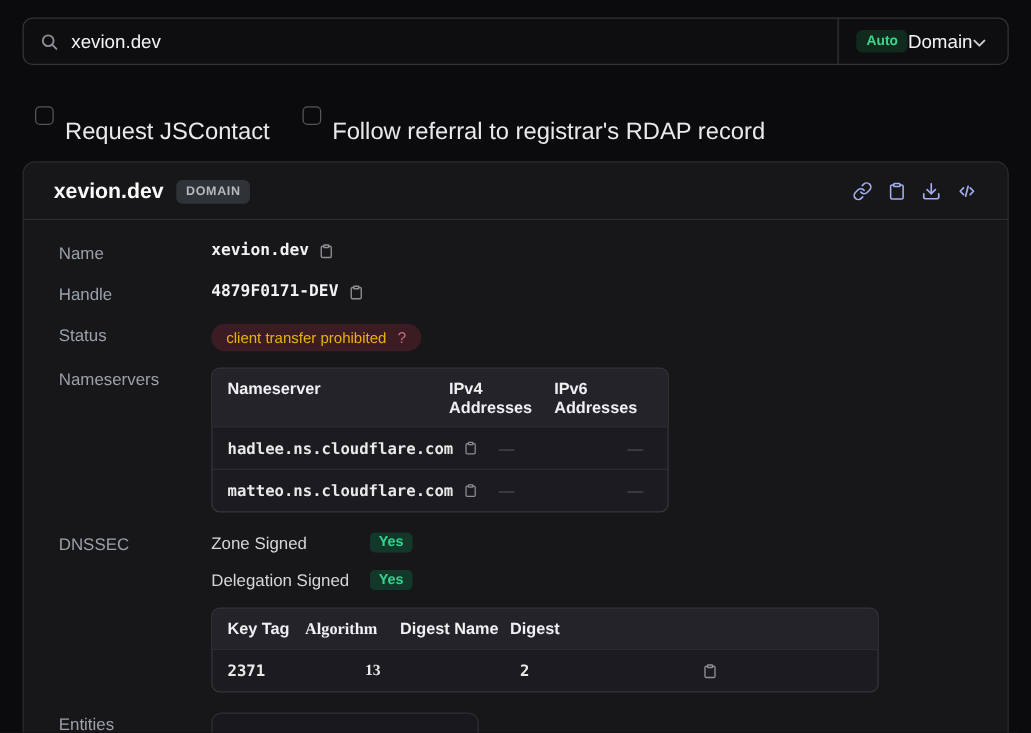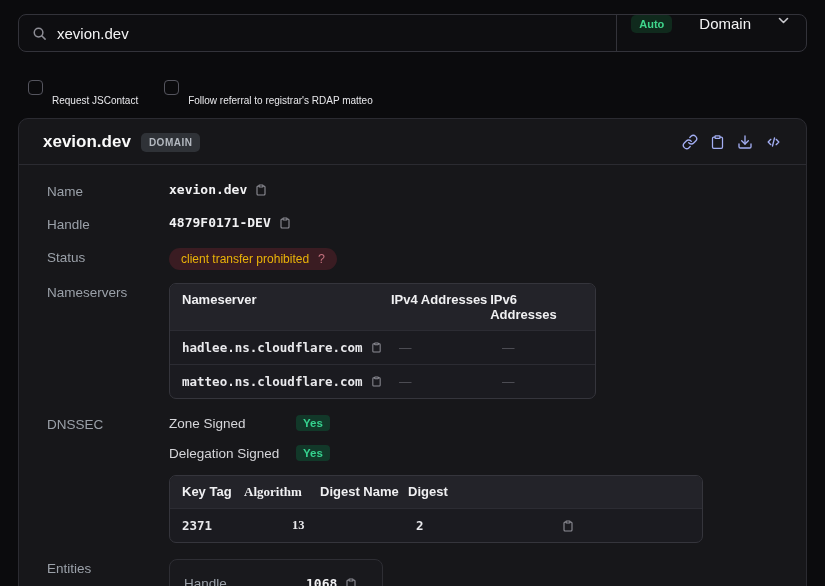--- a/index.html
+++ b/index.html
@@ -7,32 +7,32 @@
   body { background:#0b0b0d; font-family:"Liberation Sans",sans-serif; -webkit-font-smoothing:antialiased; }
   .icon svg { display:block; }
 
   
   .search-bar { display:flex; align-items:stretch; margin:14px 18px 0 18px; height:38px;
     border:1px solid #33333a; border-radius:8px; background:#0e0e11; }
   .search-left { flex:1; display:flex; align-items:center; padding:0 13px; gap:10px; }
   .search-icon { color:#8d8d95; }
   .search-input { flex:1; background:transparent; border:none; outline:none; color:#f4f4f5;
     font-size:15px; font-family:"Liberation Sans",sans-serif; }
-  .type-selector { display:flex; align-items:flex-start; gap:27px; padding:0 17px 0 14px;
+  .type-selector { display:flex; align-items:center; gap:0; padding:0 17px 0 14px;
     border-left:1px solid #33333a; cursor:pointer; }
   .auto-badge { background:#102a1d; color:#3fd68c; font-size:11px; font-weight:bold;
     padding:3px 8px; border-radius:5px; }
   .type-label { color:#f4f4f5; font-size:15px; }
   .chevron { color:#c9c9ce; margin-top:2px; }
 
   
   .options-row { display:flex; align-items:center; gap:26px; margin:16px 18px 0 28px; }
   .option { display:flex; align-items:center; gap:9px; cursor:pointer; }
   .checkbox { width:15px; height:15px; border:1.5px solid #55555e; border-radius:4px; background:transparent; flex-shrink:0; }
-  .option-label { color:#e9e9ec; font-size:10px;margin-top:27px; }
+  .option-label { color:#e9e9ec; font-size:19px;margin-top:27px; }
 
   
   .card { margin:12px 18px 0 18px; background:#17171a; border:1px solid #2b2b31;
     border-radius:10px; height:620px; }
   .card-header { display:flex; align-items:center; padding:13px 24px 12px 24px; }
   .card-title { color:#fafafa; font-size:17px; font-weight:700; }
   .domain-badge { margin-left:10px; background:#2f3237; color:#b4b9c0; font-size:10px; font-weight:700;
     letter-spacing:.5px; padding:4px 8px; border-radius:5px; }
   .header-icons { margin-left:auto; display:flex; gap:12px; align-items:center; }
   .icon-btn { color:#a3aef3; cursor:pointer; }
@@ -51,21 +51,21 @@
   .status-help { color:#c4707d; font-size:12.5px; cursor:help; }
 
   
   .data-table { border:1px solid #35353c; border-radius:7px; overflow:hidden; background:#1b1b20; }
   .t-head { display:flex; background:#232329; padding:8px 12px; }
   .t-row { display:flex; border-top:1px solid #2c2c33; padding:9px 12px; align-items:flex-end; }
   .th { color:#f0f0f2; font-size:13px; font-weight:700; }
   .td-mono { font-family:"DejaVu Sans Mono",monospace; font-weight:bold; color:#e9e9ec; font-size:12.5px; }
   .dash { color:#55555c; font-size:12.5px; letter-spacing:-1px; }
 
-  .ns-table { width:427px; }
+  .ns-table { width:366px; }
   .col-ns { width:217px; }
   .col-ip4 { width:103px; }
   .ns-cell { display:flex; align-items:center; gap:8px; }
 
   .sub-row { display:flex; align-items:flex-end; margin-bottom:14px; }
   .sub-label { width:127px; color:#d6d6da; font-size:13.5px; }
   .yes-badge { background:#123829; color:#36d28f; font-weight:700; font-size:11.5px;
     padding:2px 7px; border-radius:4px; }
 
   .dnssec-table { width:534px; margin-top:3px; }
@@ -108,21 +108,21 @@
   </div>
 </div>
 
 <div class="options-row">
   <div class="option">
     <span class="checkbox"></span>
     <span class="option-label">Request JSContact</span>
   </div>
   <div class="option">
     <span class="checkbox"></span>
-    <span class="option-label">Follow referral to registrar's RDAP matteo</span>
+    <span class="option-label">Follow referral to registrar's RDAP record</span>
   </div>
 </div>
 
 <div class="card">
   <div class="card-header">
     <span class="card-title">xevion.dev</span>
     <span class="domain-badge">DOMAIN</span>
     <div class="header-icons">
       <span class="icon icon-btn">
         <svg width="16" height="16" viewBox="0 0 24 24" fill="none" stroke="currentColor" stroke-width="2" stroke-linecap="round" stroke-linejoin="round">

